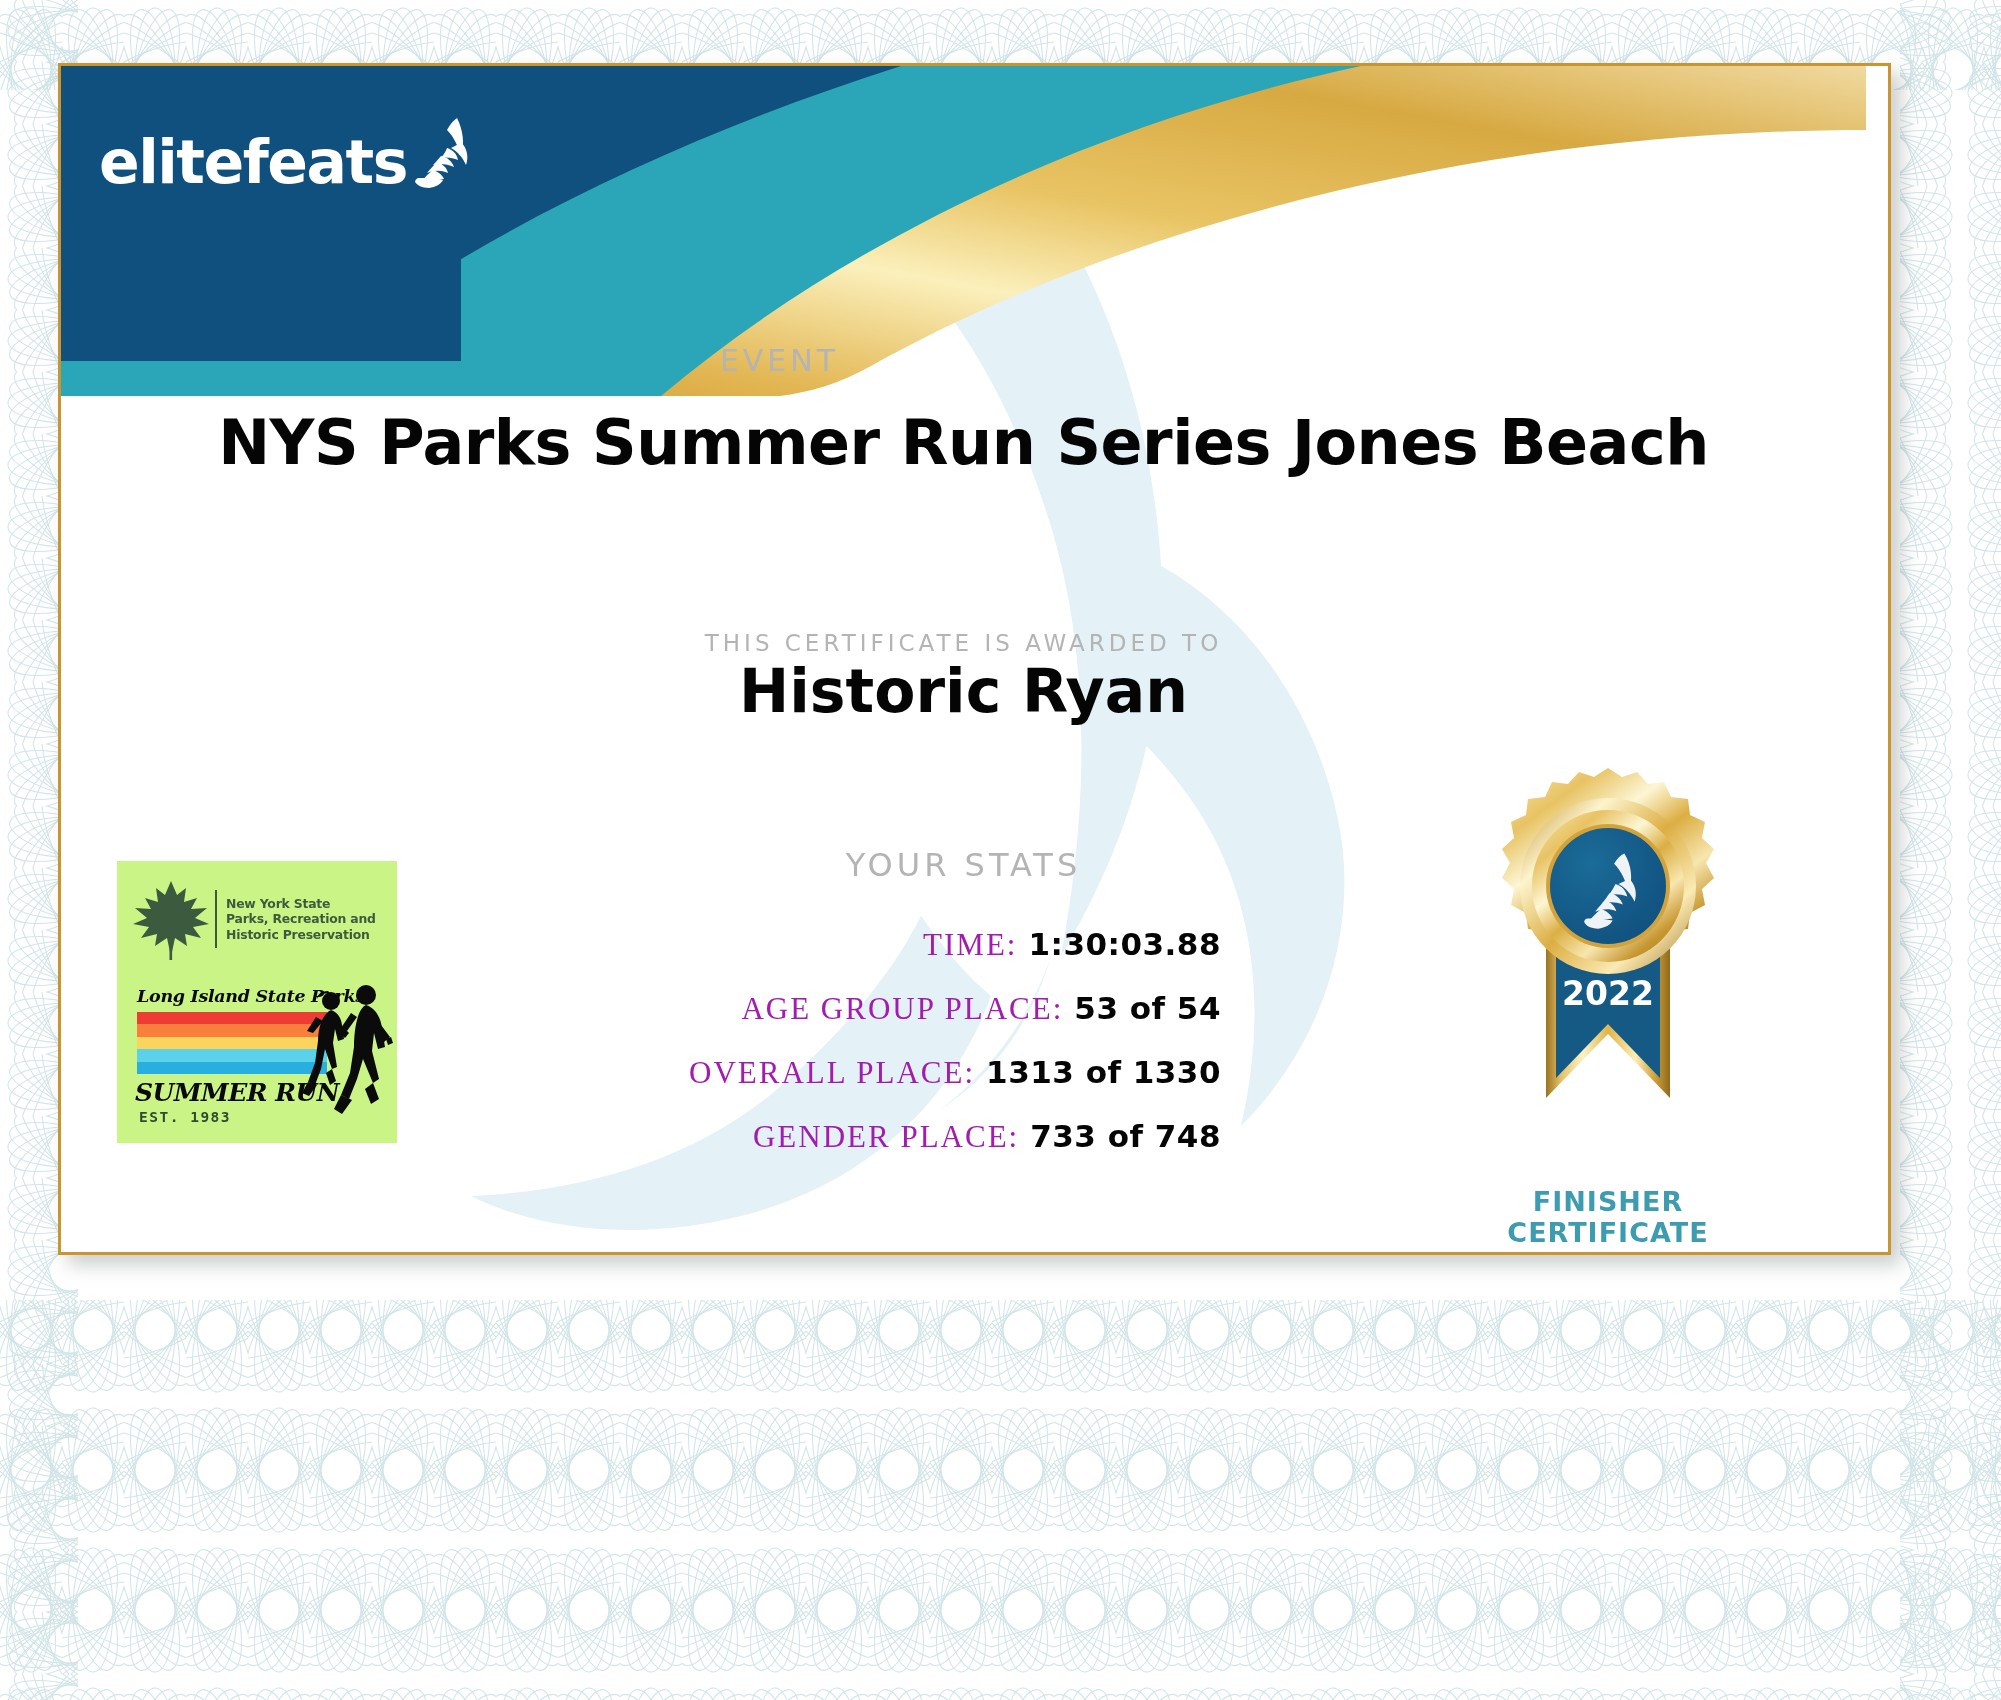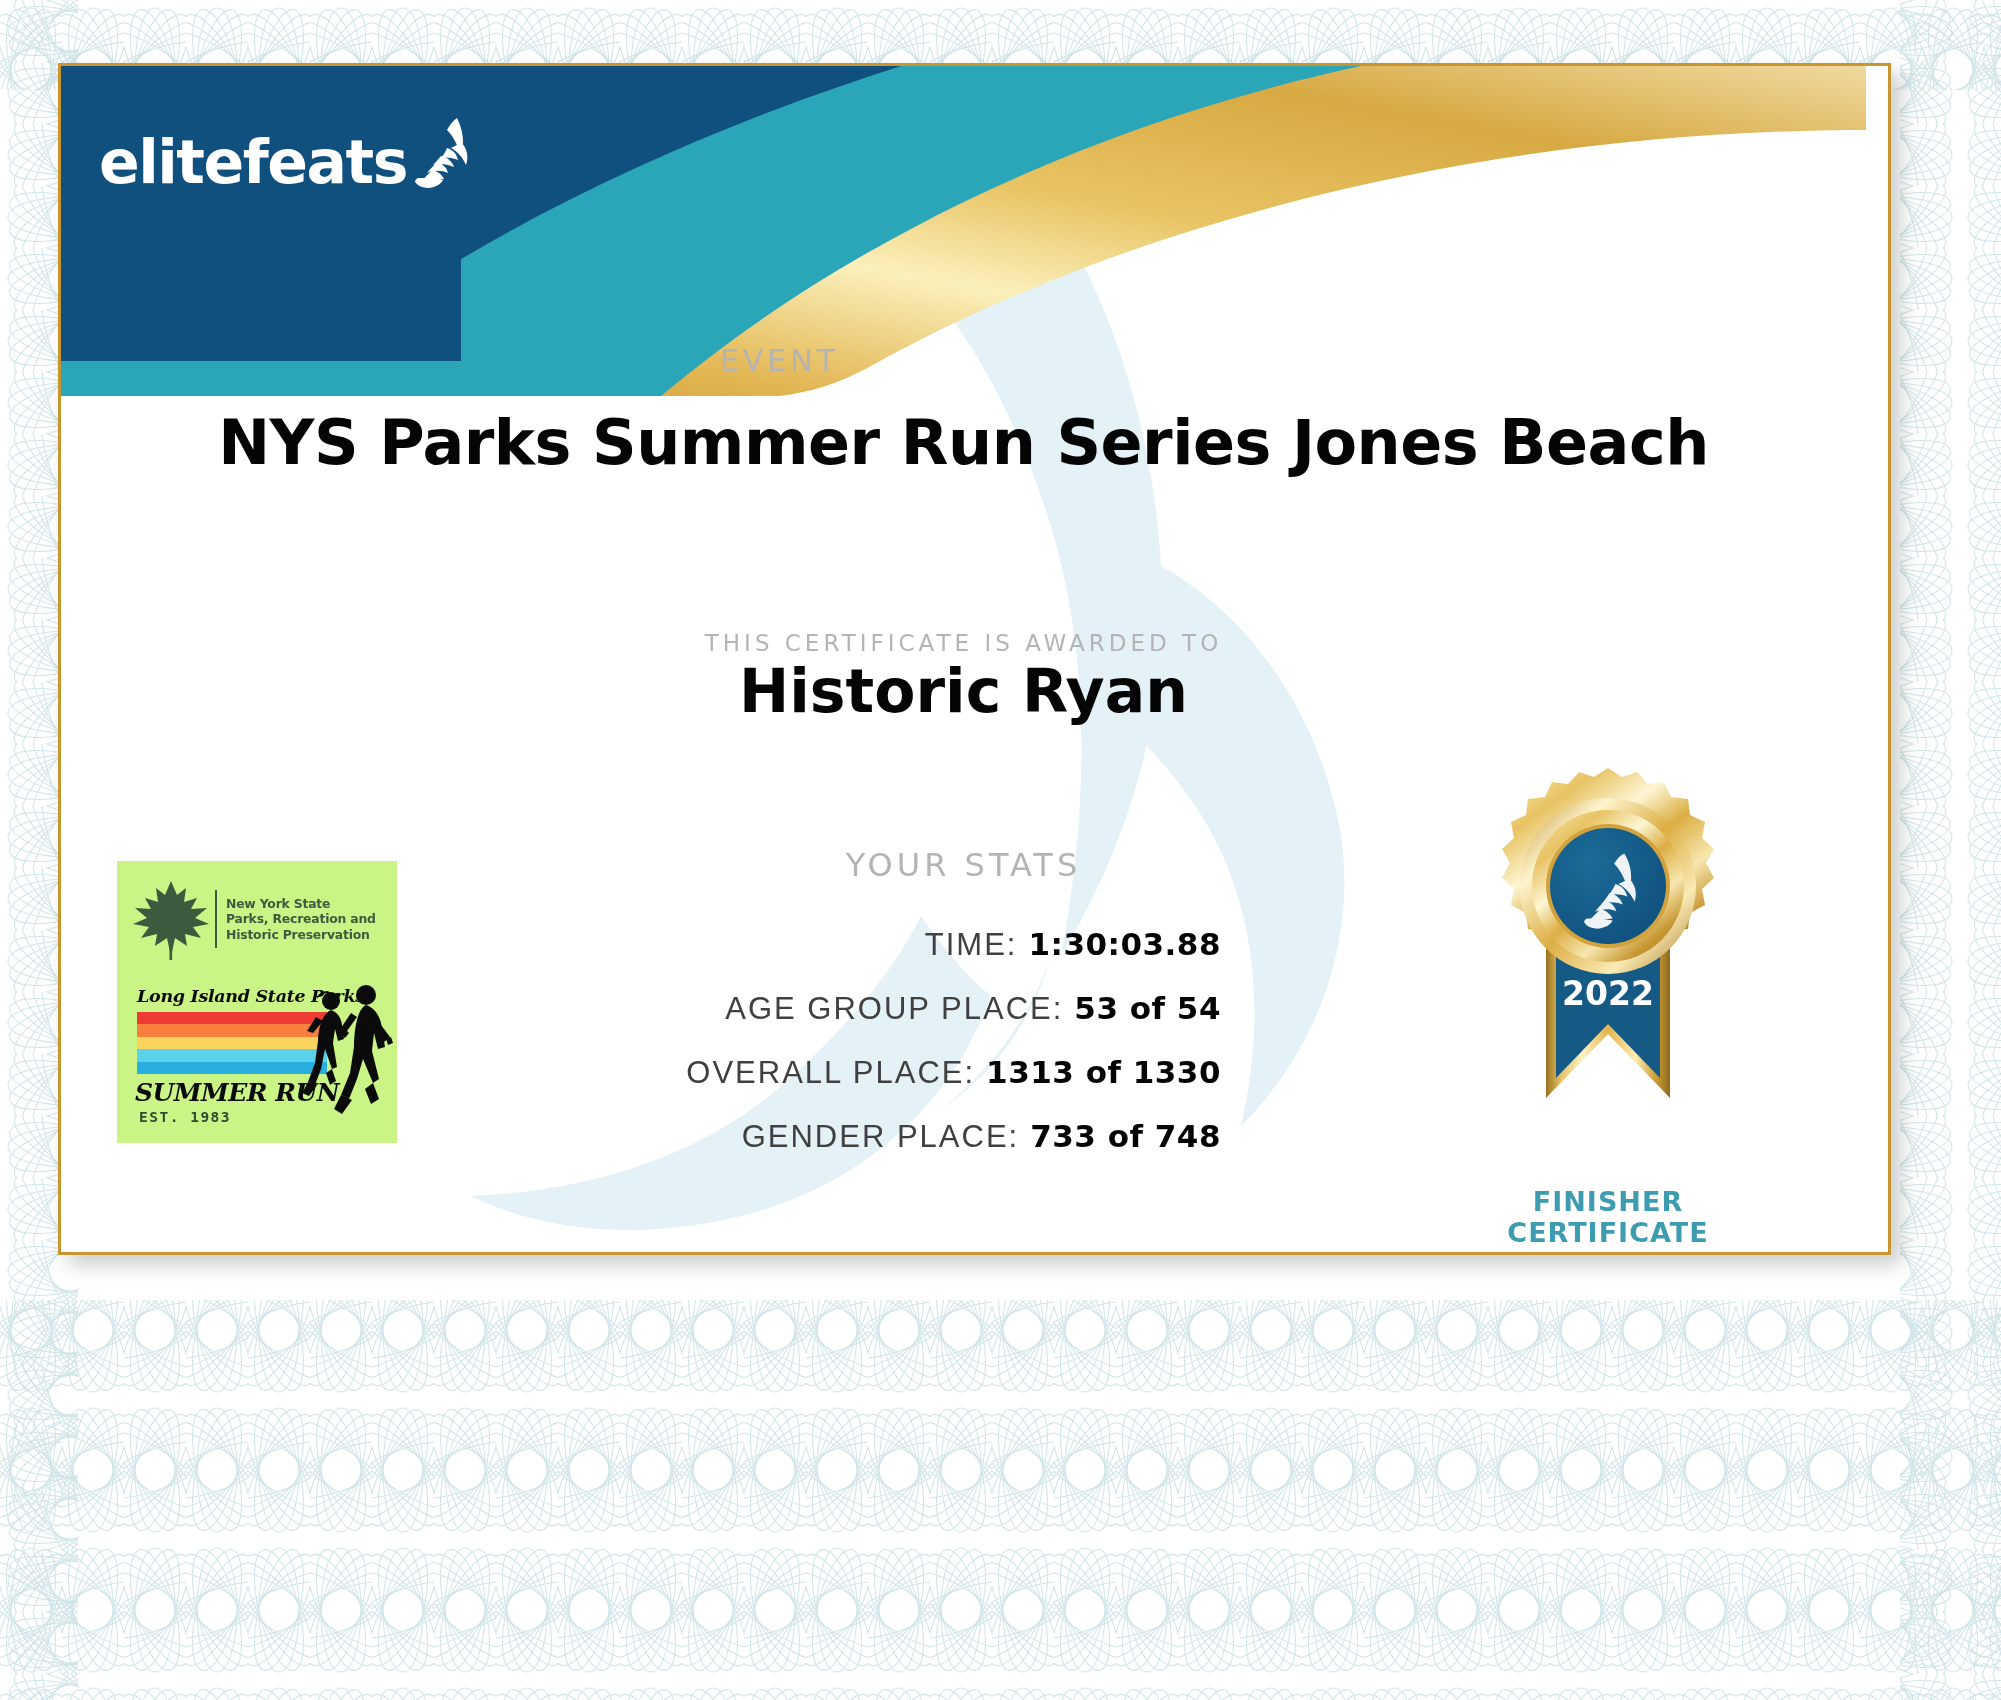--- a/index.html
+++ b/index.html
@@ -141,22 +141,22 @@
     width: 900px;
   }
   .stat-row {
     display: flex;
     align-items: baseline;
     justify-content: flex-end;
     margin-bottom: 27px;
     white-space: nowrap;
   }
   .stat-key {
-    color: #404040;
-    font-family: Liberation Sans, sans-serif;
+    color: #a21caf;
+    font-family: Liberation Serif, serif;
     font-size: 31px;
     letter-spacing: 2px;
     font-weight: normal;
   }
   .stat-val {
     color: #050505;
     font-family: "DejaVu Sans", sans-serif;
     font-size: 31px;
     font-weight: bold;
     margin-left: 11px;

